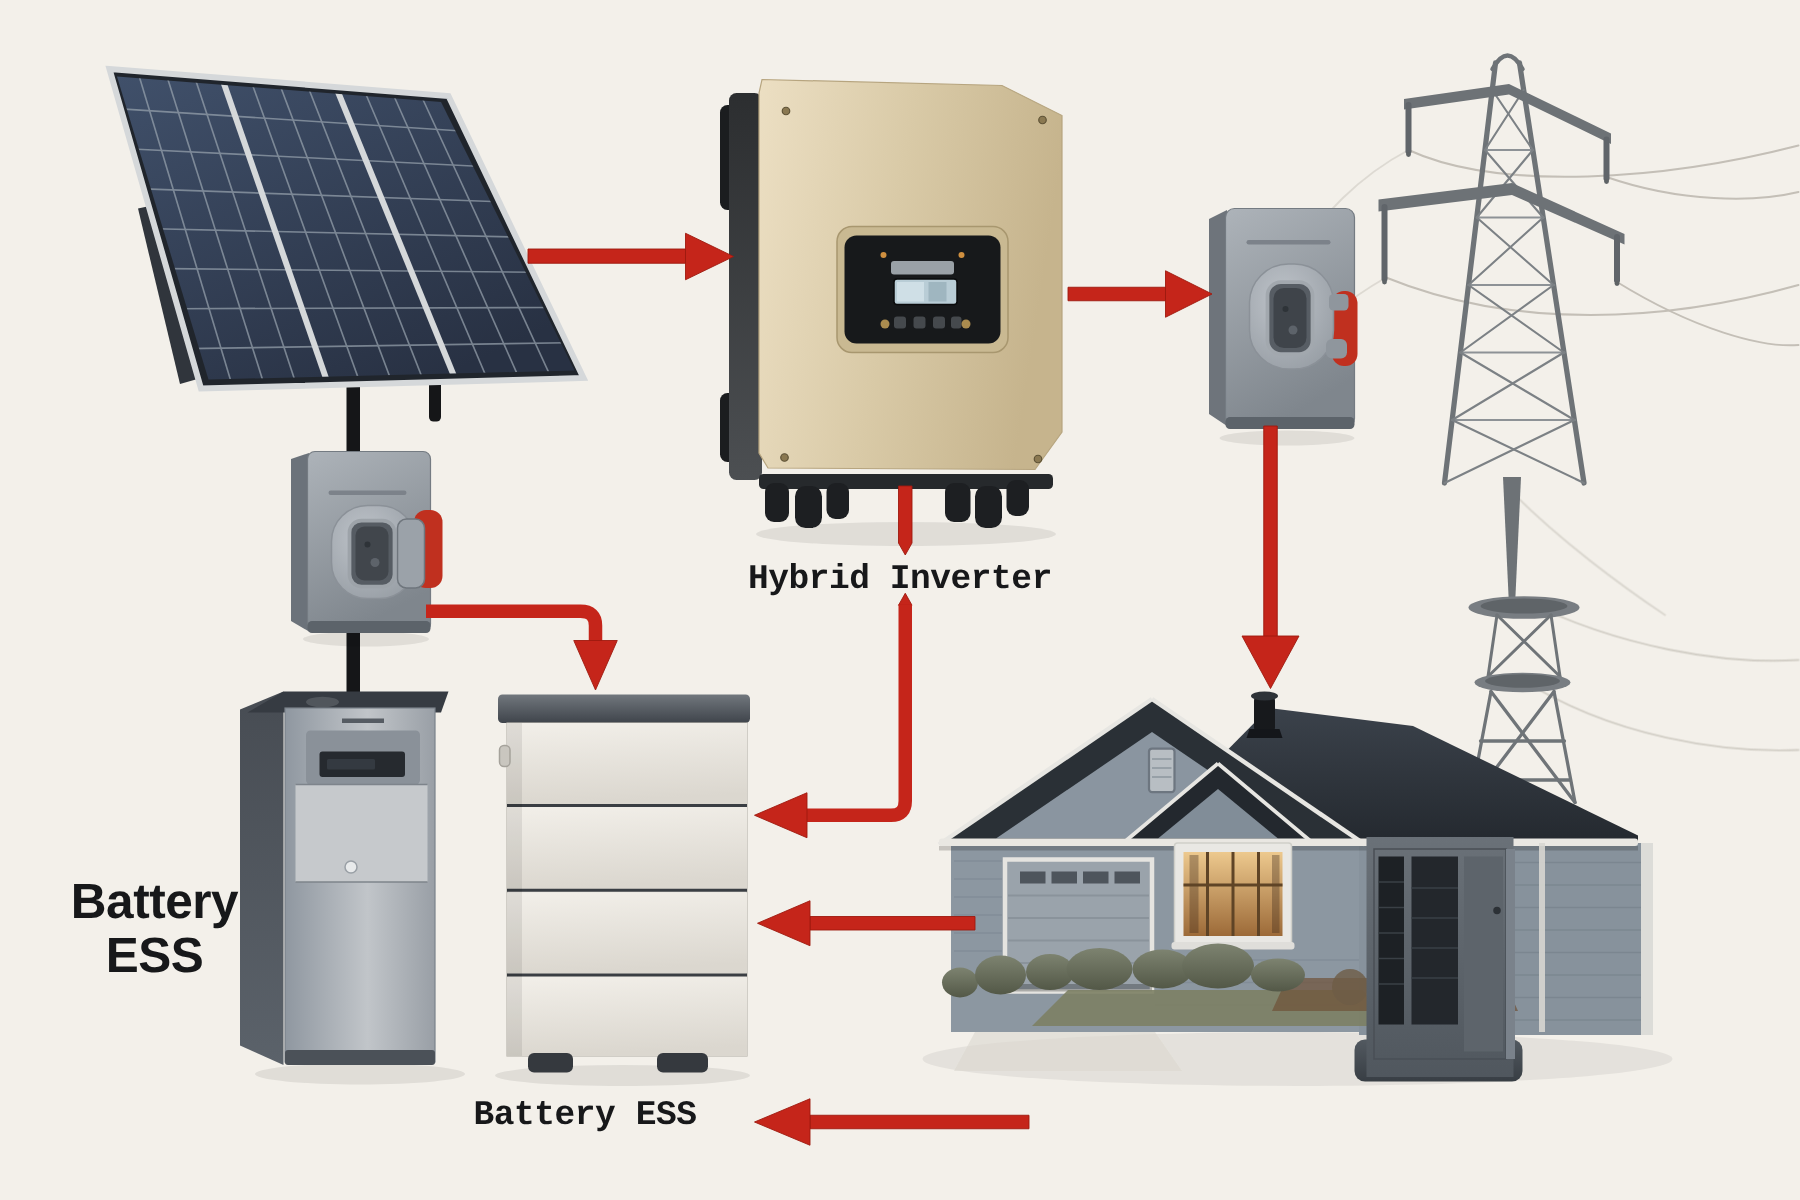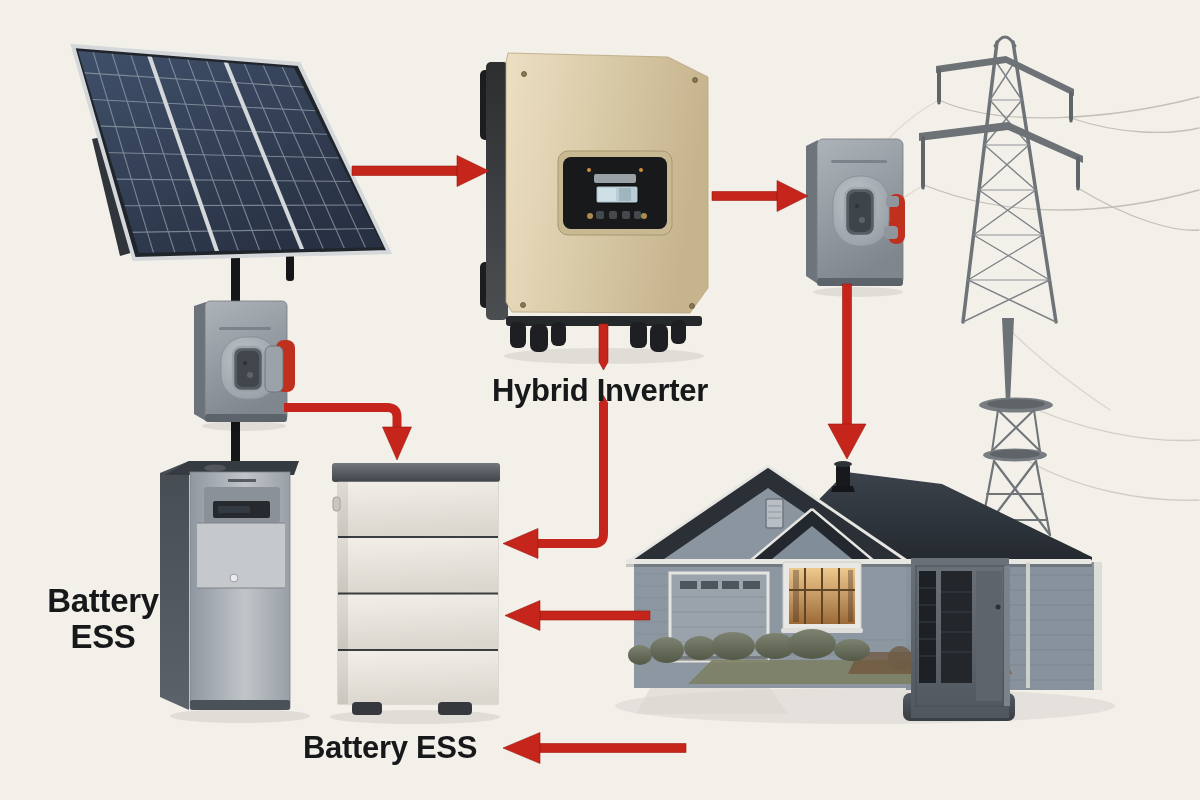--- a/index.html
+++ b/index.html
@@ -1,21 +1,21 @@
 <!DOCTYPE html>
 <html><head>
 <meta charset="utf-8">
 <style>
   html,body{margin:0;padding:0;background:#f3f0ea;}
   .scene{position:relative;width:1200px;height:800px;background:#f3f0ea;overflow:hidden;
          font-family:"Liberation Sans",sans-serif;}
   .scene svg{position:absolute;left:0;top:0;}
   .label{position:absolute;color:#17181a;font-weight:700;text-align:center;
          letter-spacing:-0.3px;line-height:1.12;}
-  .label.main{font-size:31px;}
+  .label.main{font-size:23px;font-family:Liberation Mono, monospace;}
   .label.side{font-size:33px;line-height:1.1;}
 </style>
 </head>
 <body>
 
 <div class="scene">
 <svg width="1200" height="800" viewBox="0 0 1200 800">
   <defs>
     <linearGradient id="gBody" x1="0" y1="0" x2="1" y2="0.2">
       <stop offset="0" stop-color="#ecdfc3"></stop>

